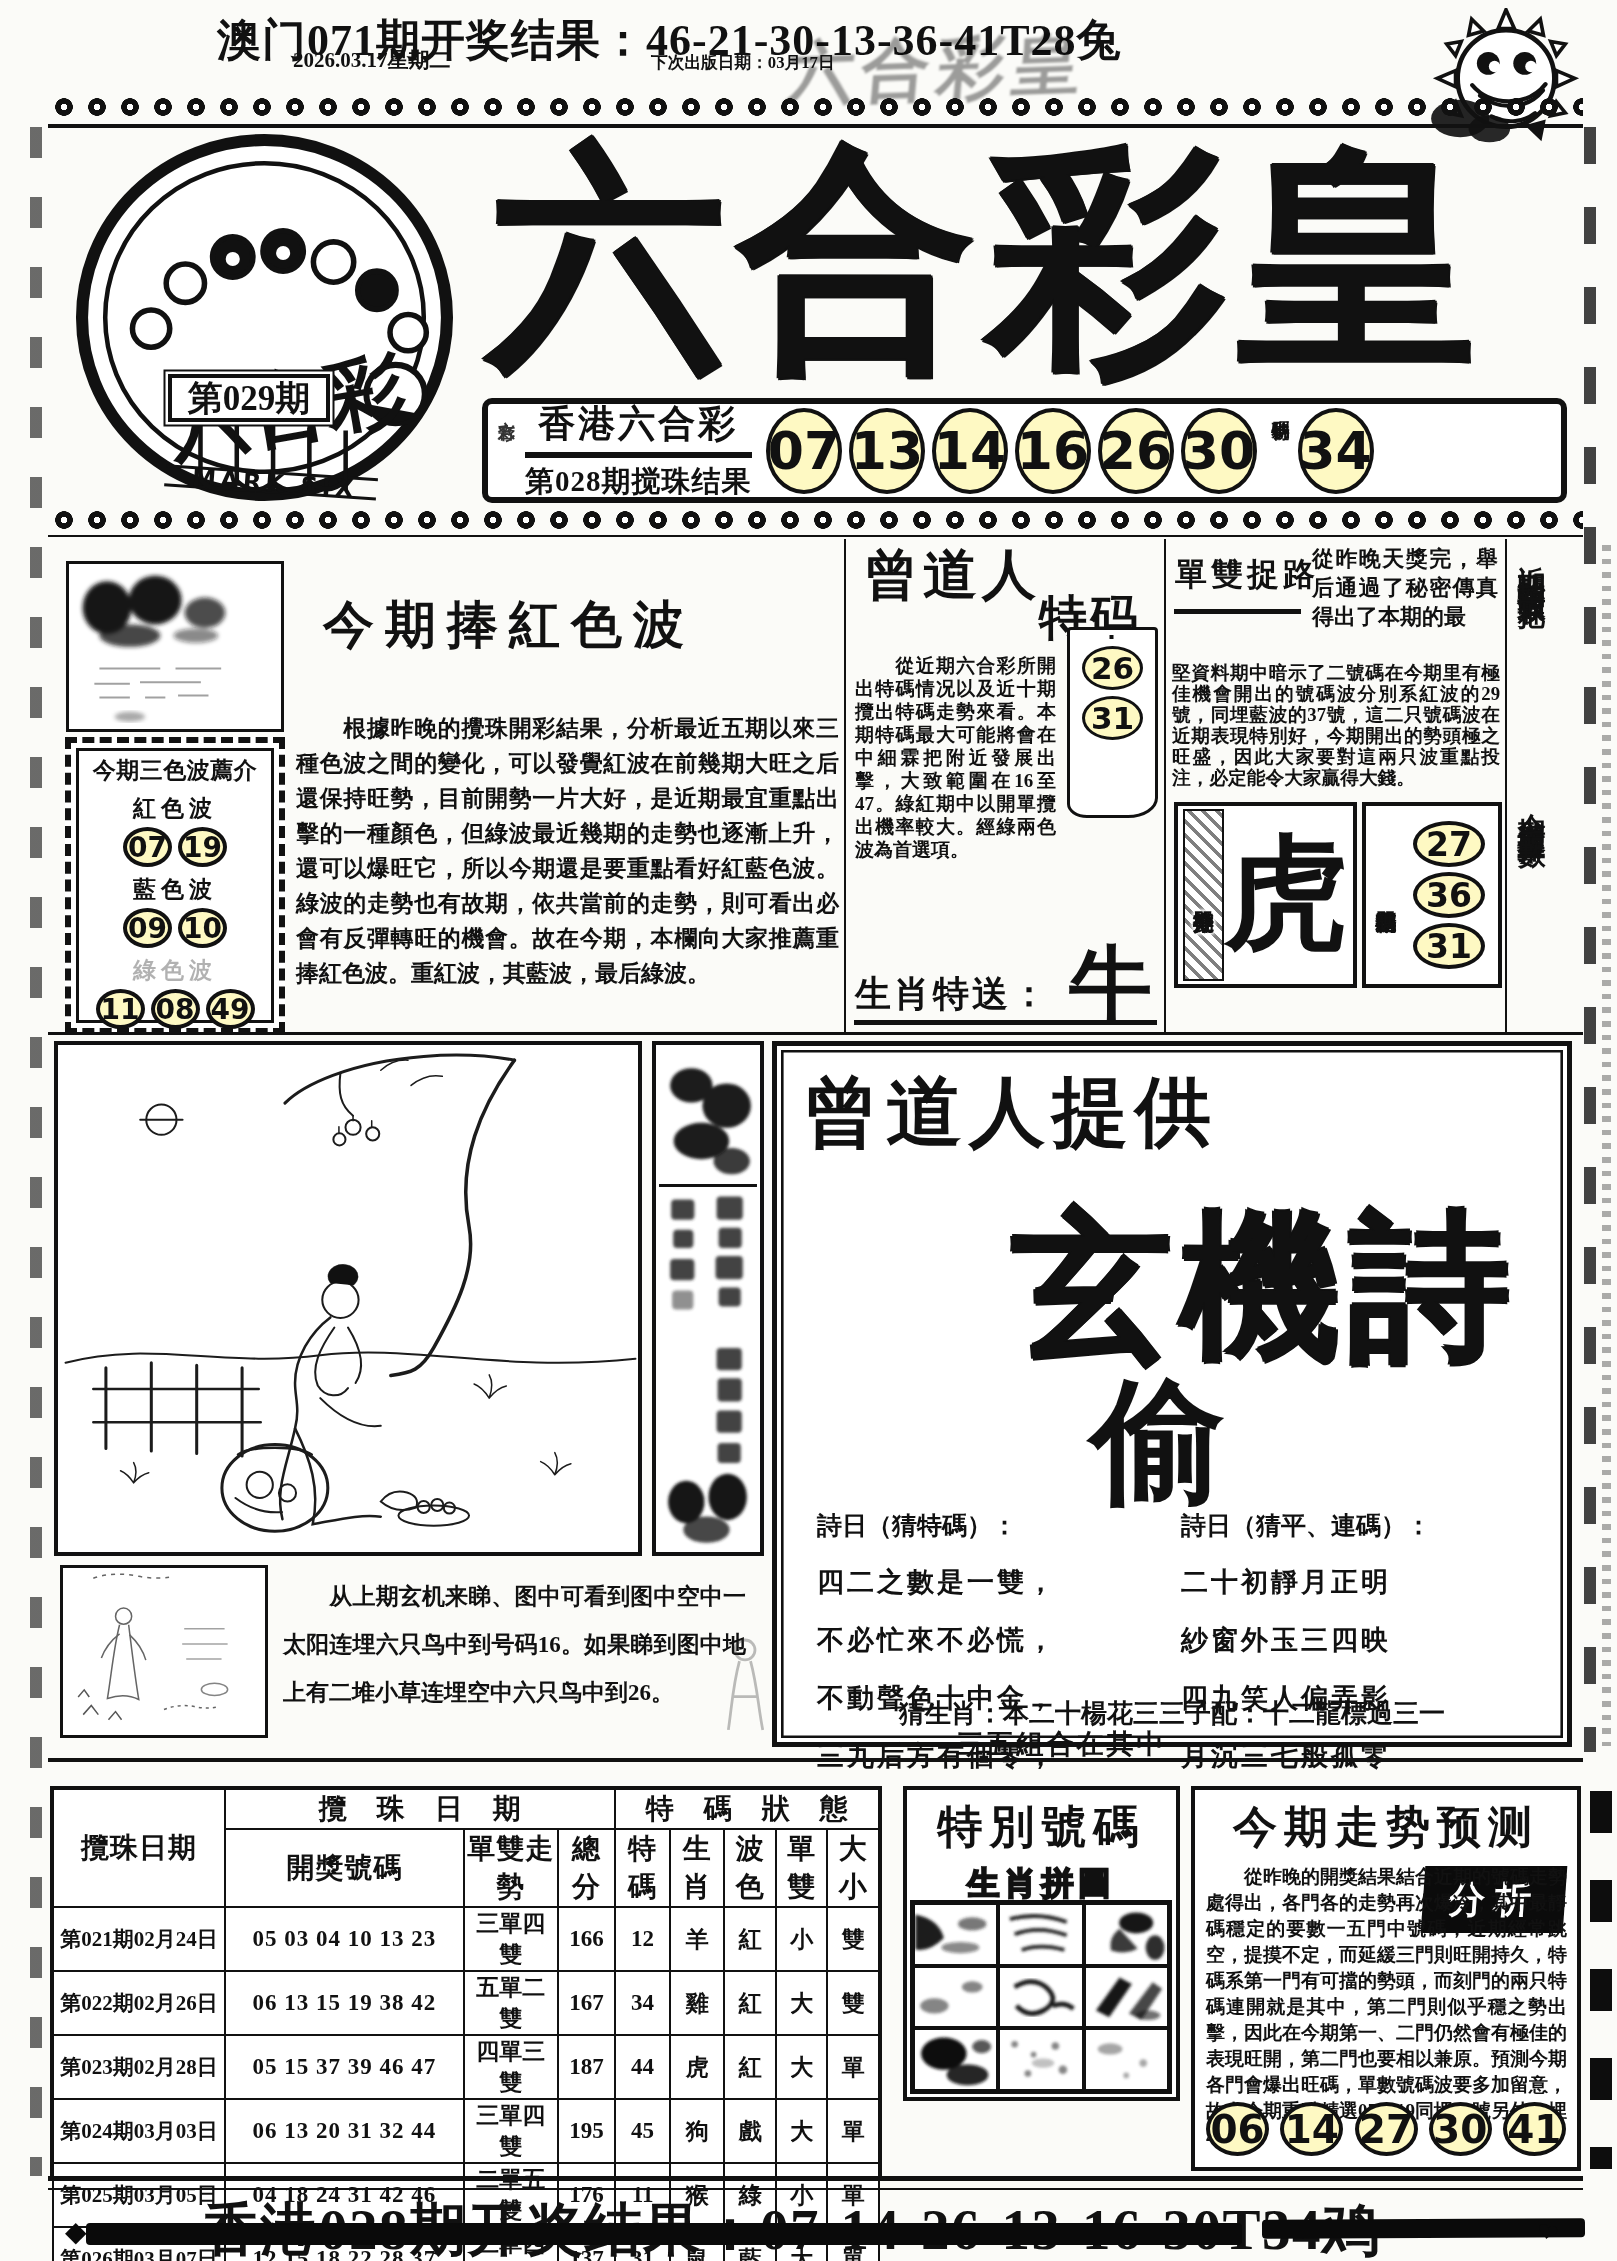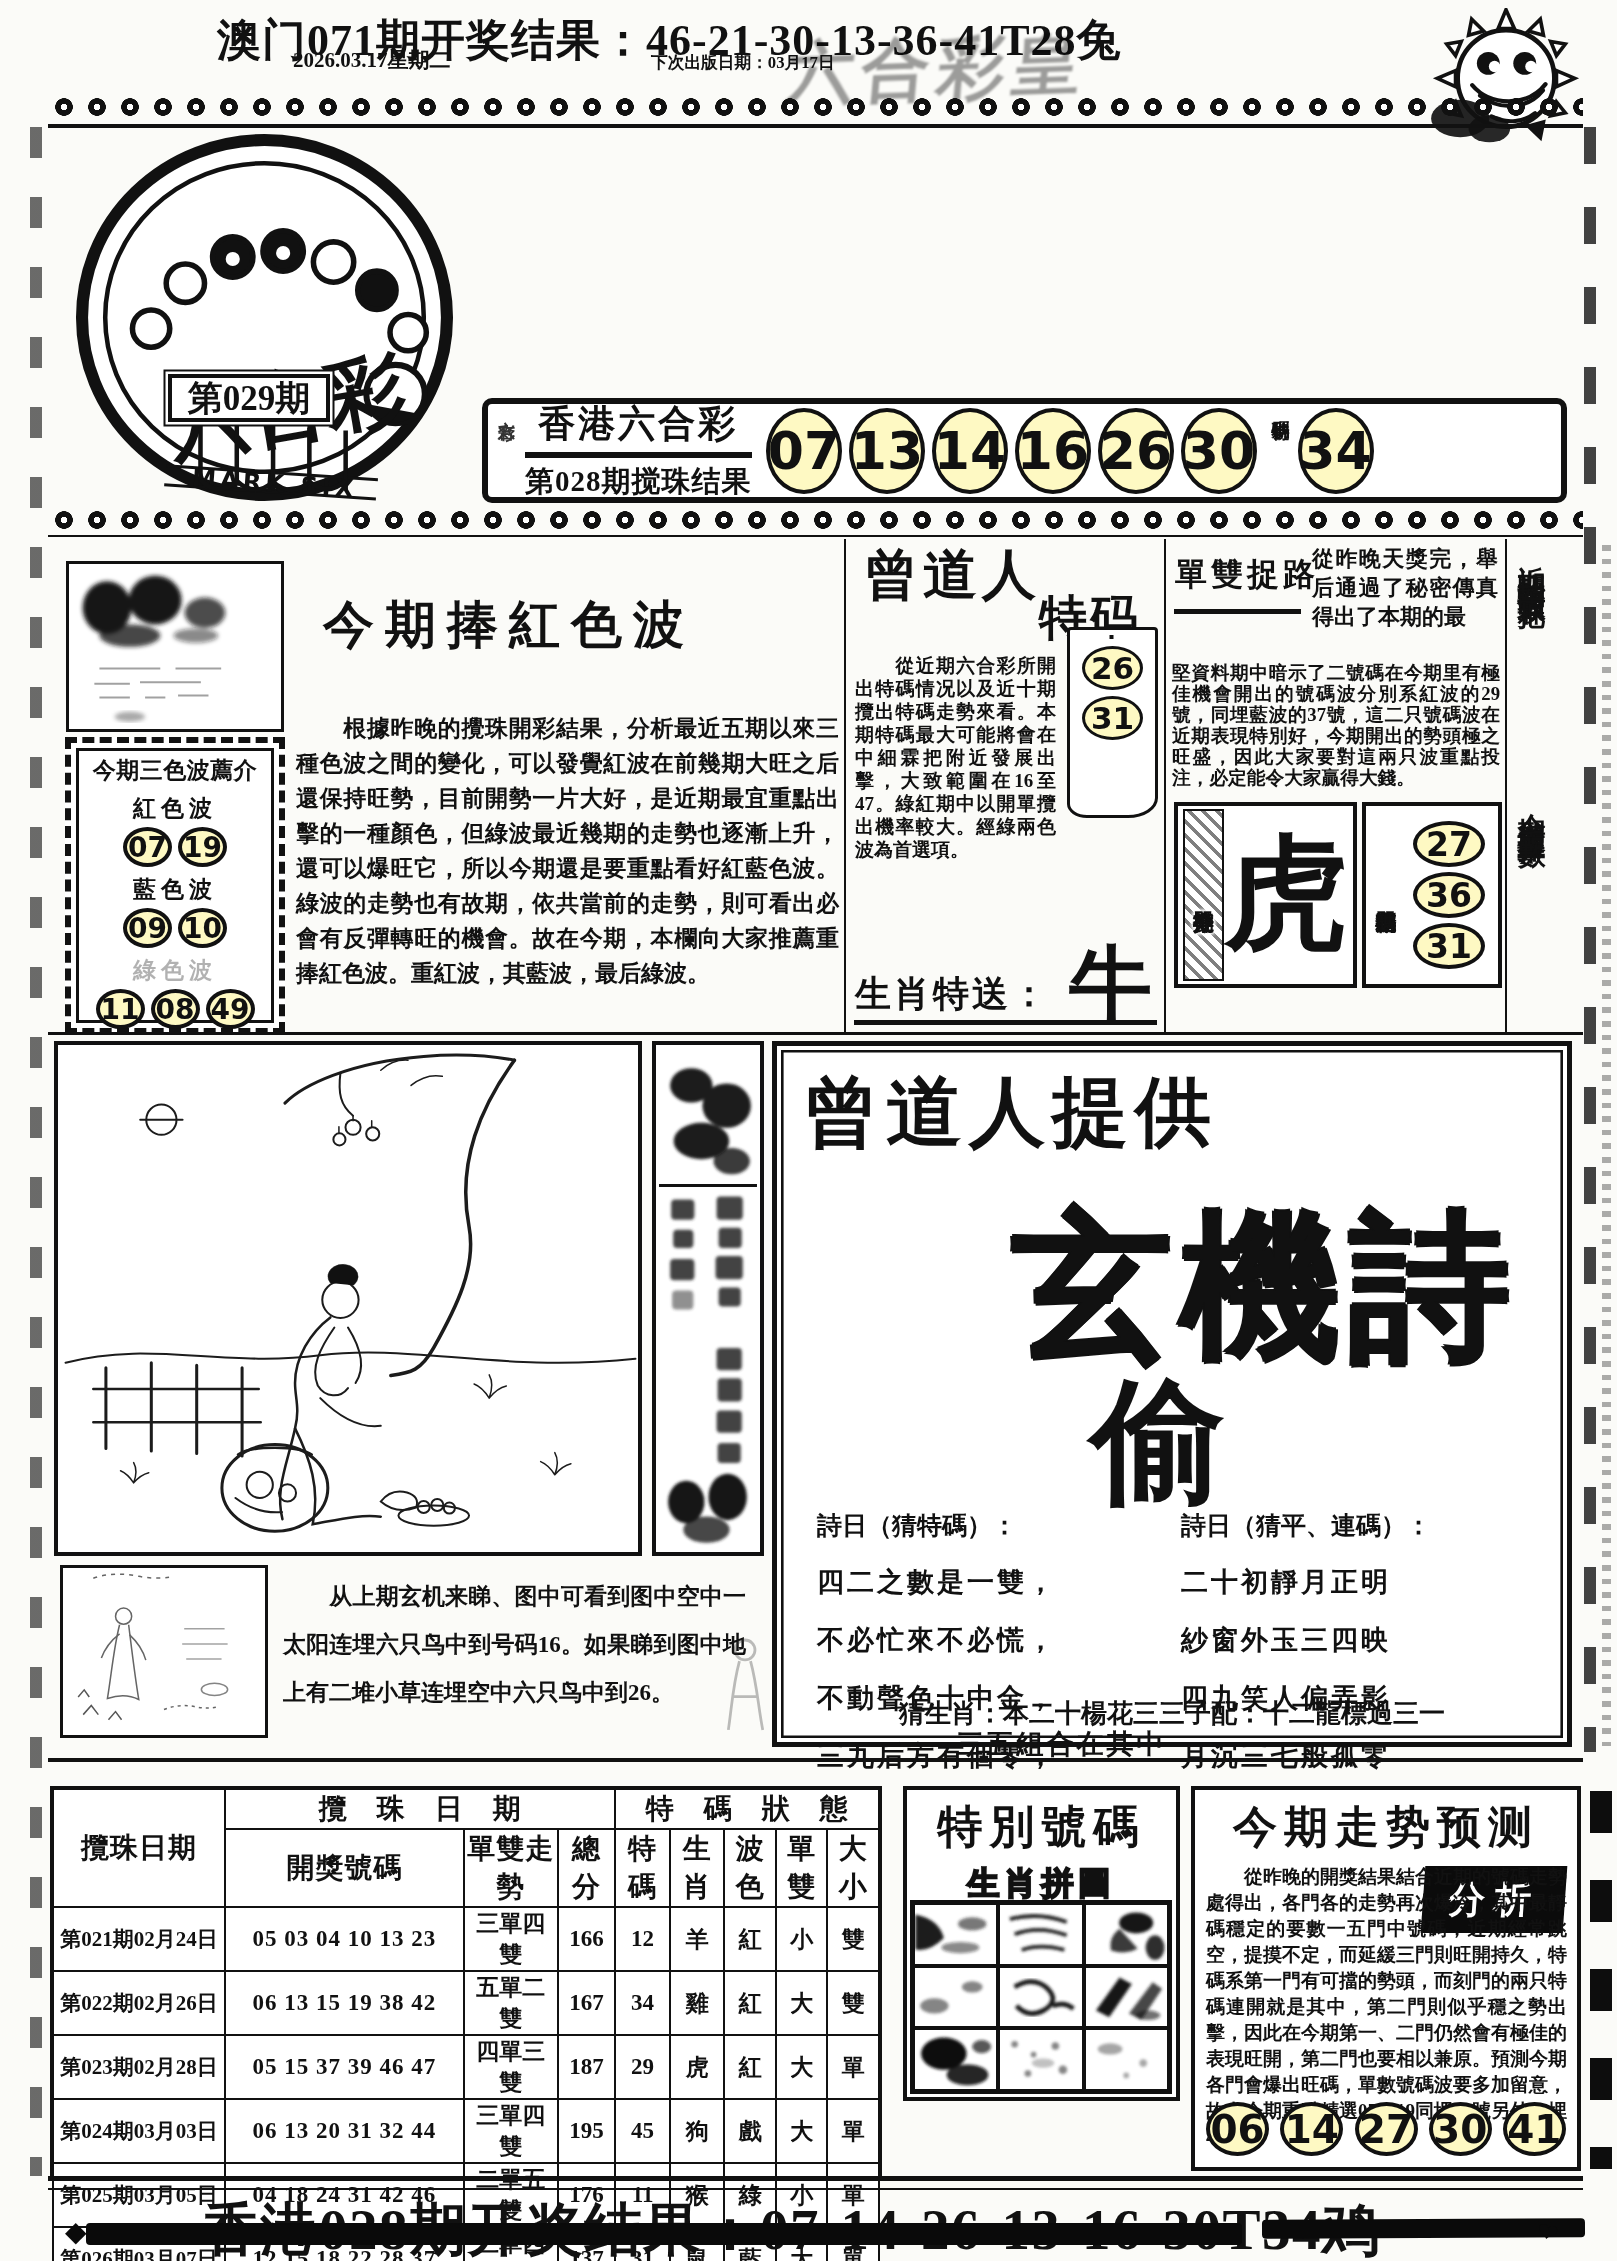--- a/index.html
+++ b/index.html
@@ -180,20 +180,21 @@
     </g>
     <text x="250" y="702" font-family="'DejaVu Sans',sans-serif" font-size="48" font-weight="700" fill="#111" transform="rotate(4 250 702)" letter-spacing="8">MARK SIX</text>
     <g fill="none" stroke="#111" stroke-width="9">
       <rect x="248" y="580" width="0" height="0"></rect>
       <path d="M268 560 v130 M340 572 v130 M412 580 v128 M484 586 v124 M556 592 v118"></path>
       <path d="M268 690 q36 36 72 2 q36 34 72 2 q36 32 72 0 q36 30 72 -2"></path>
     </g>
   </svg>
   <div class="abs issue-badge" style="left:168px;top:374px;width:162px;height:48px;">第029期</div>
 
+  <div class="abs main-title" style="left:488px;top:142px;">六合彩皇</div>
 
   <div class="abs draw-strip" style="left:482px;top:398px;width:1085px;height:105px;">
     <div class="vtext strip-side">六合彩</div>
     <div class="strip-block">
       <div class="strip-region">香港六合彩</div>
       <div class="strip-label">第028期搅珠结果</div>
     </div>
     <div id="draw-circles" style="display:flex;align-items:center;">
         <span class="num-circle c-draw">07</span>
         <span class="num-circle c-draw">13</span>
@@ -467,21 +468,21 @@
             <td class="">雞</td>
             <td class="">紅</td>
             <td class="">大</td>
             <td class="">雙</td>
           </tr>
           <tr>
             <td class="c-date">第023期02月28日</td>
             <td class="c-nums">05 15 37 39 46 47</td>
             <td class="">四單三雙</td>
             <td class="">187</td>
-            <td class="">29</td>
+            <td class="">44</td>
             <td class="">虎</td>
             <td class="">紅</td>
             <td class="">大</td>
             <td class="">單</td>
           </tr>
           <tr>
             <td class="c-date">第024期03月03日</td>
             <td class="c-nums">06 13 20 31 32 44</td>
             <td class="">三單四雙</td>
             <td class="">195</td>

